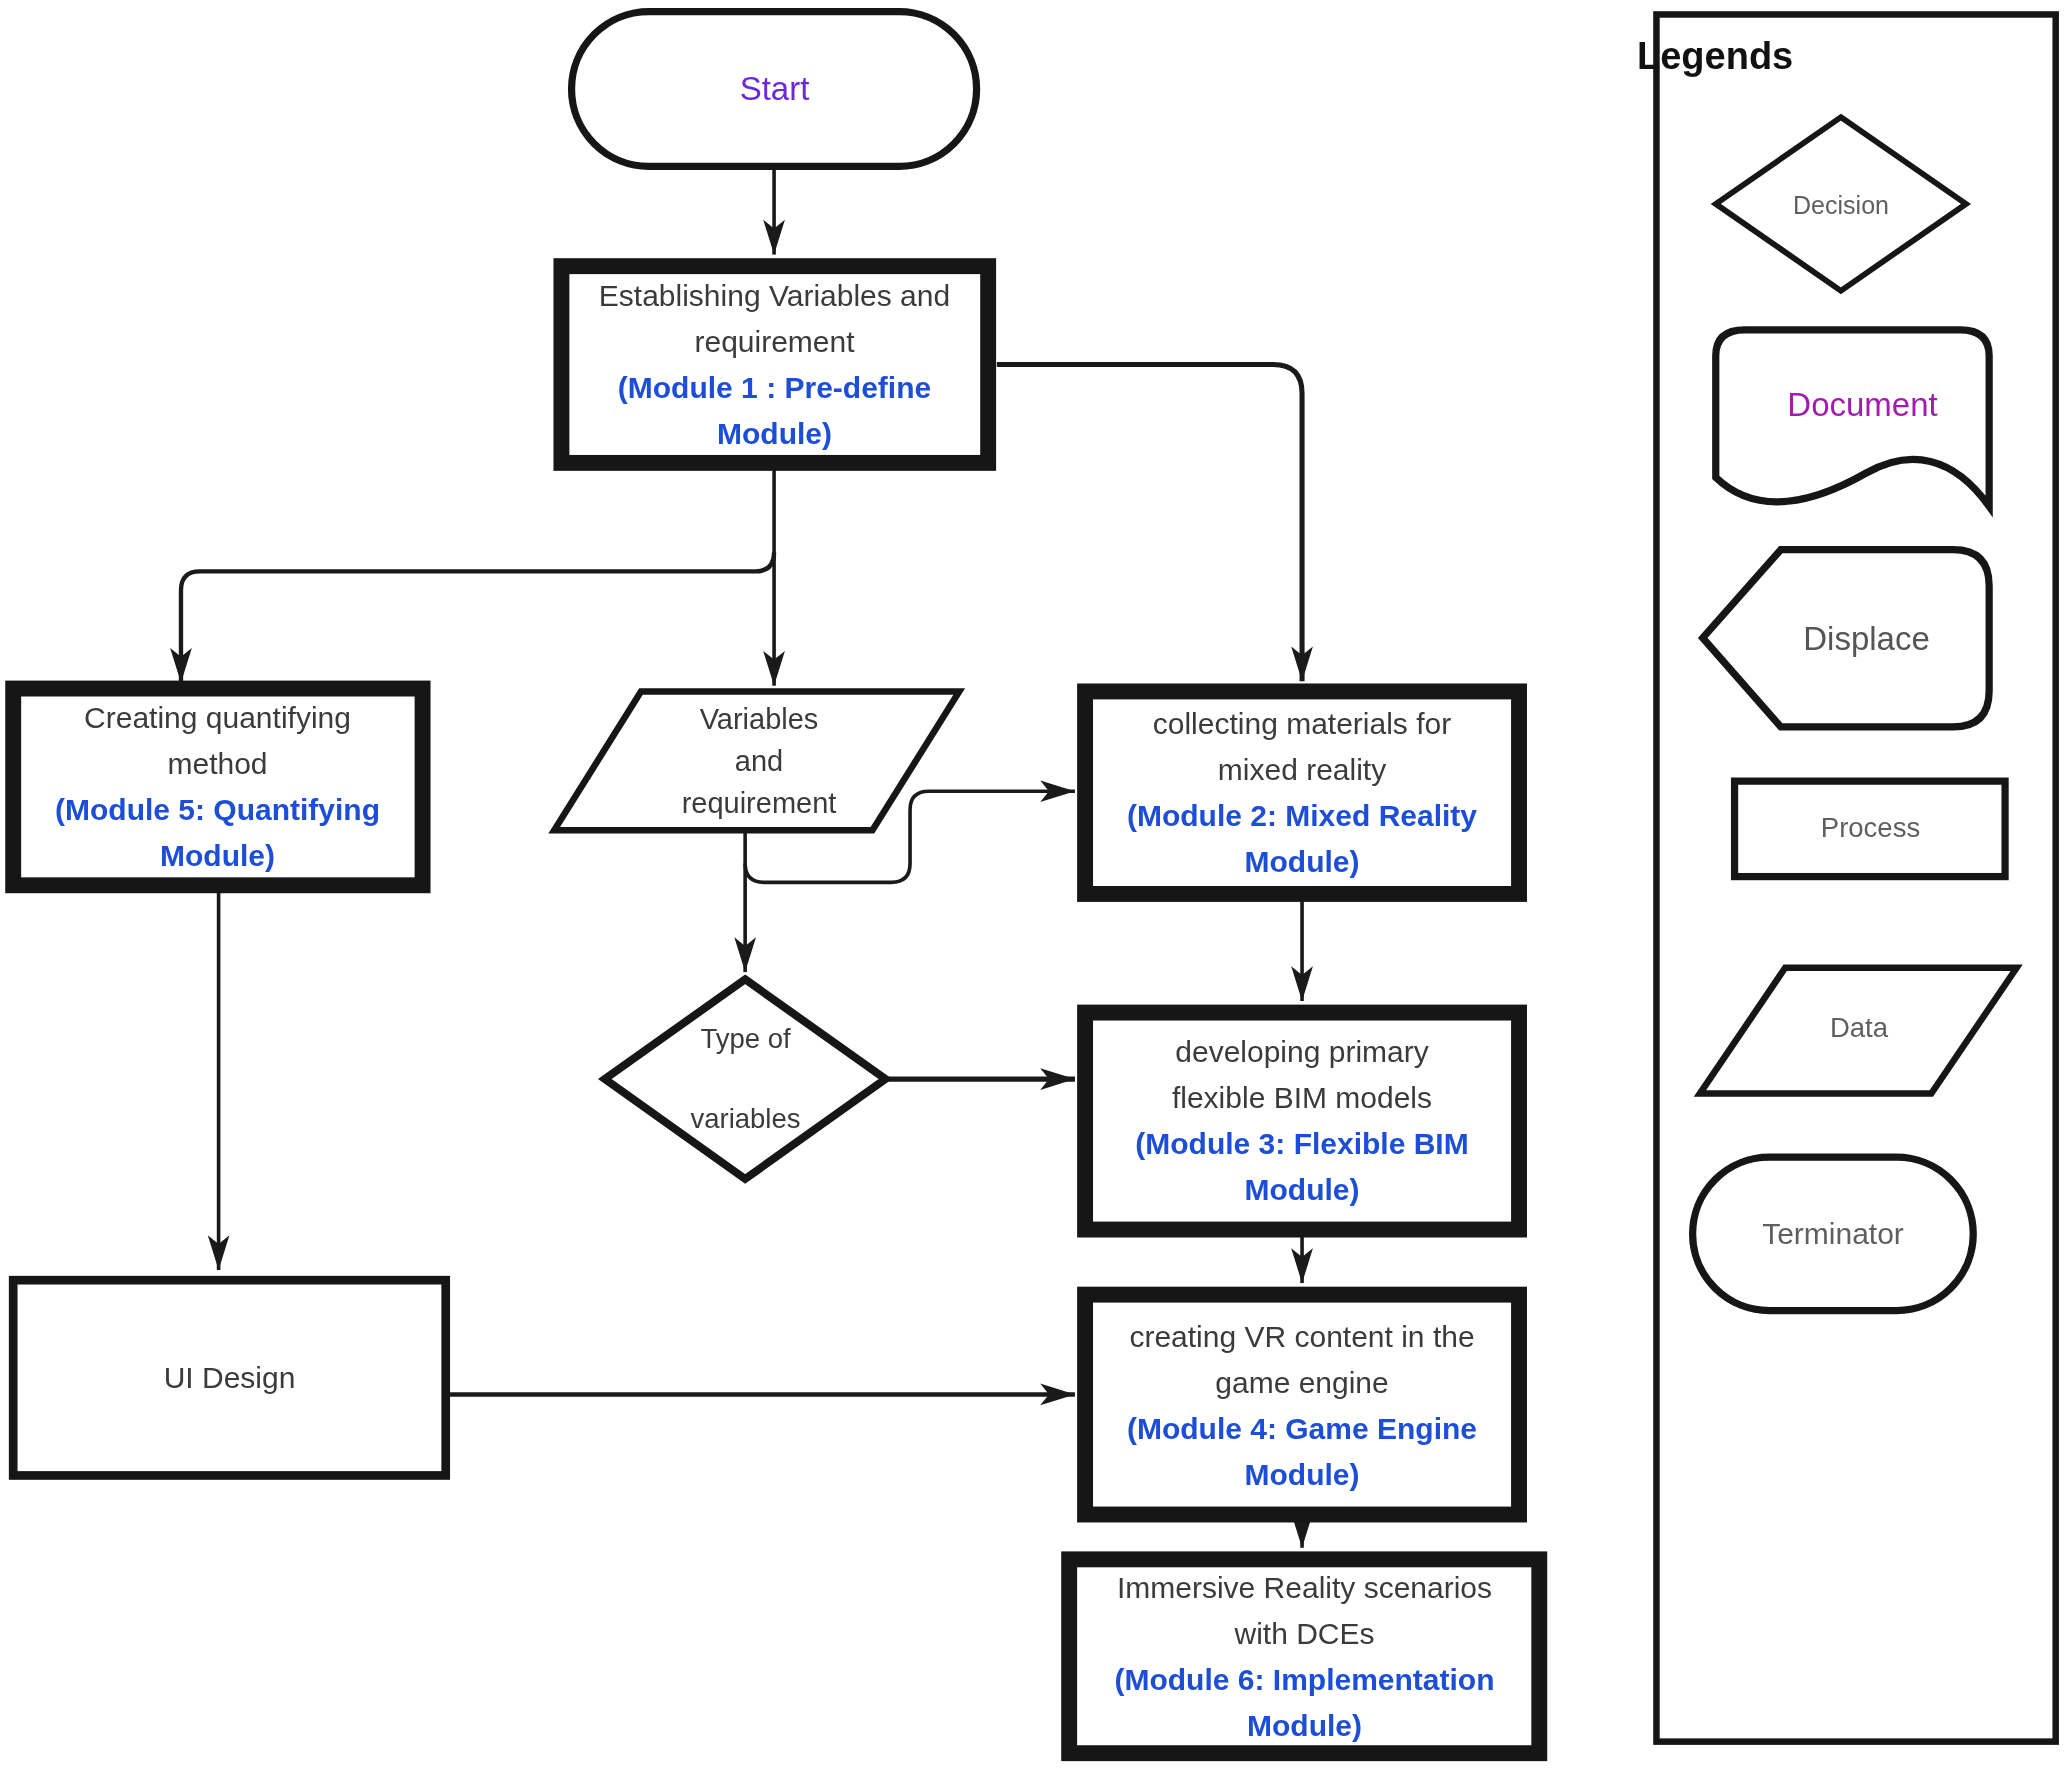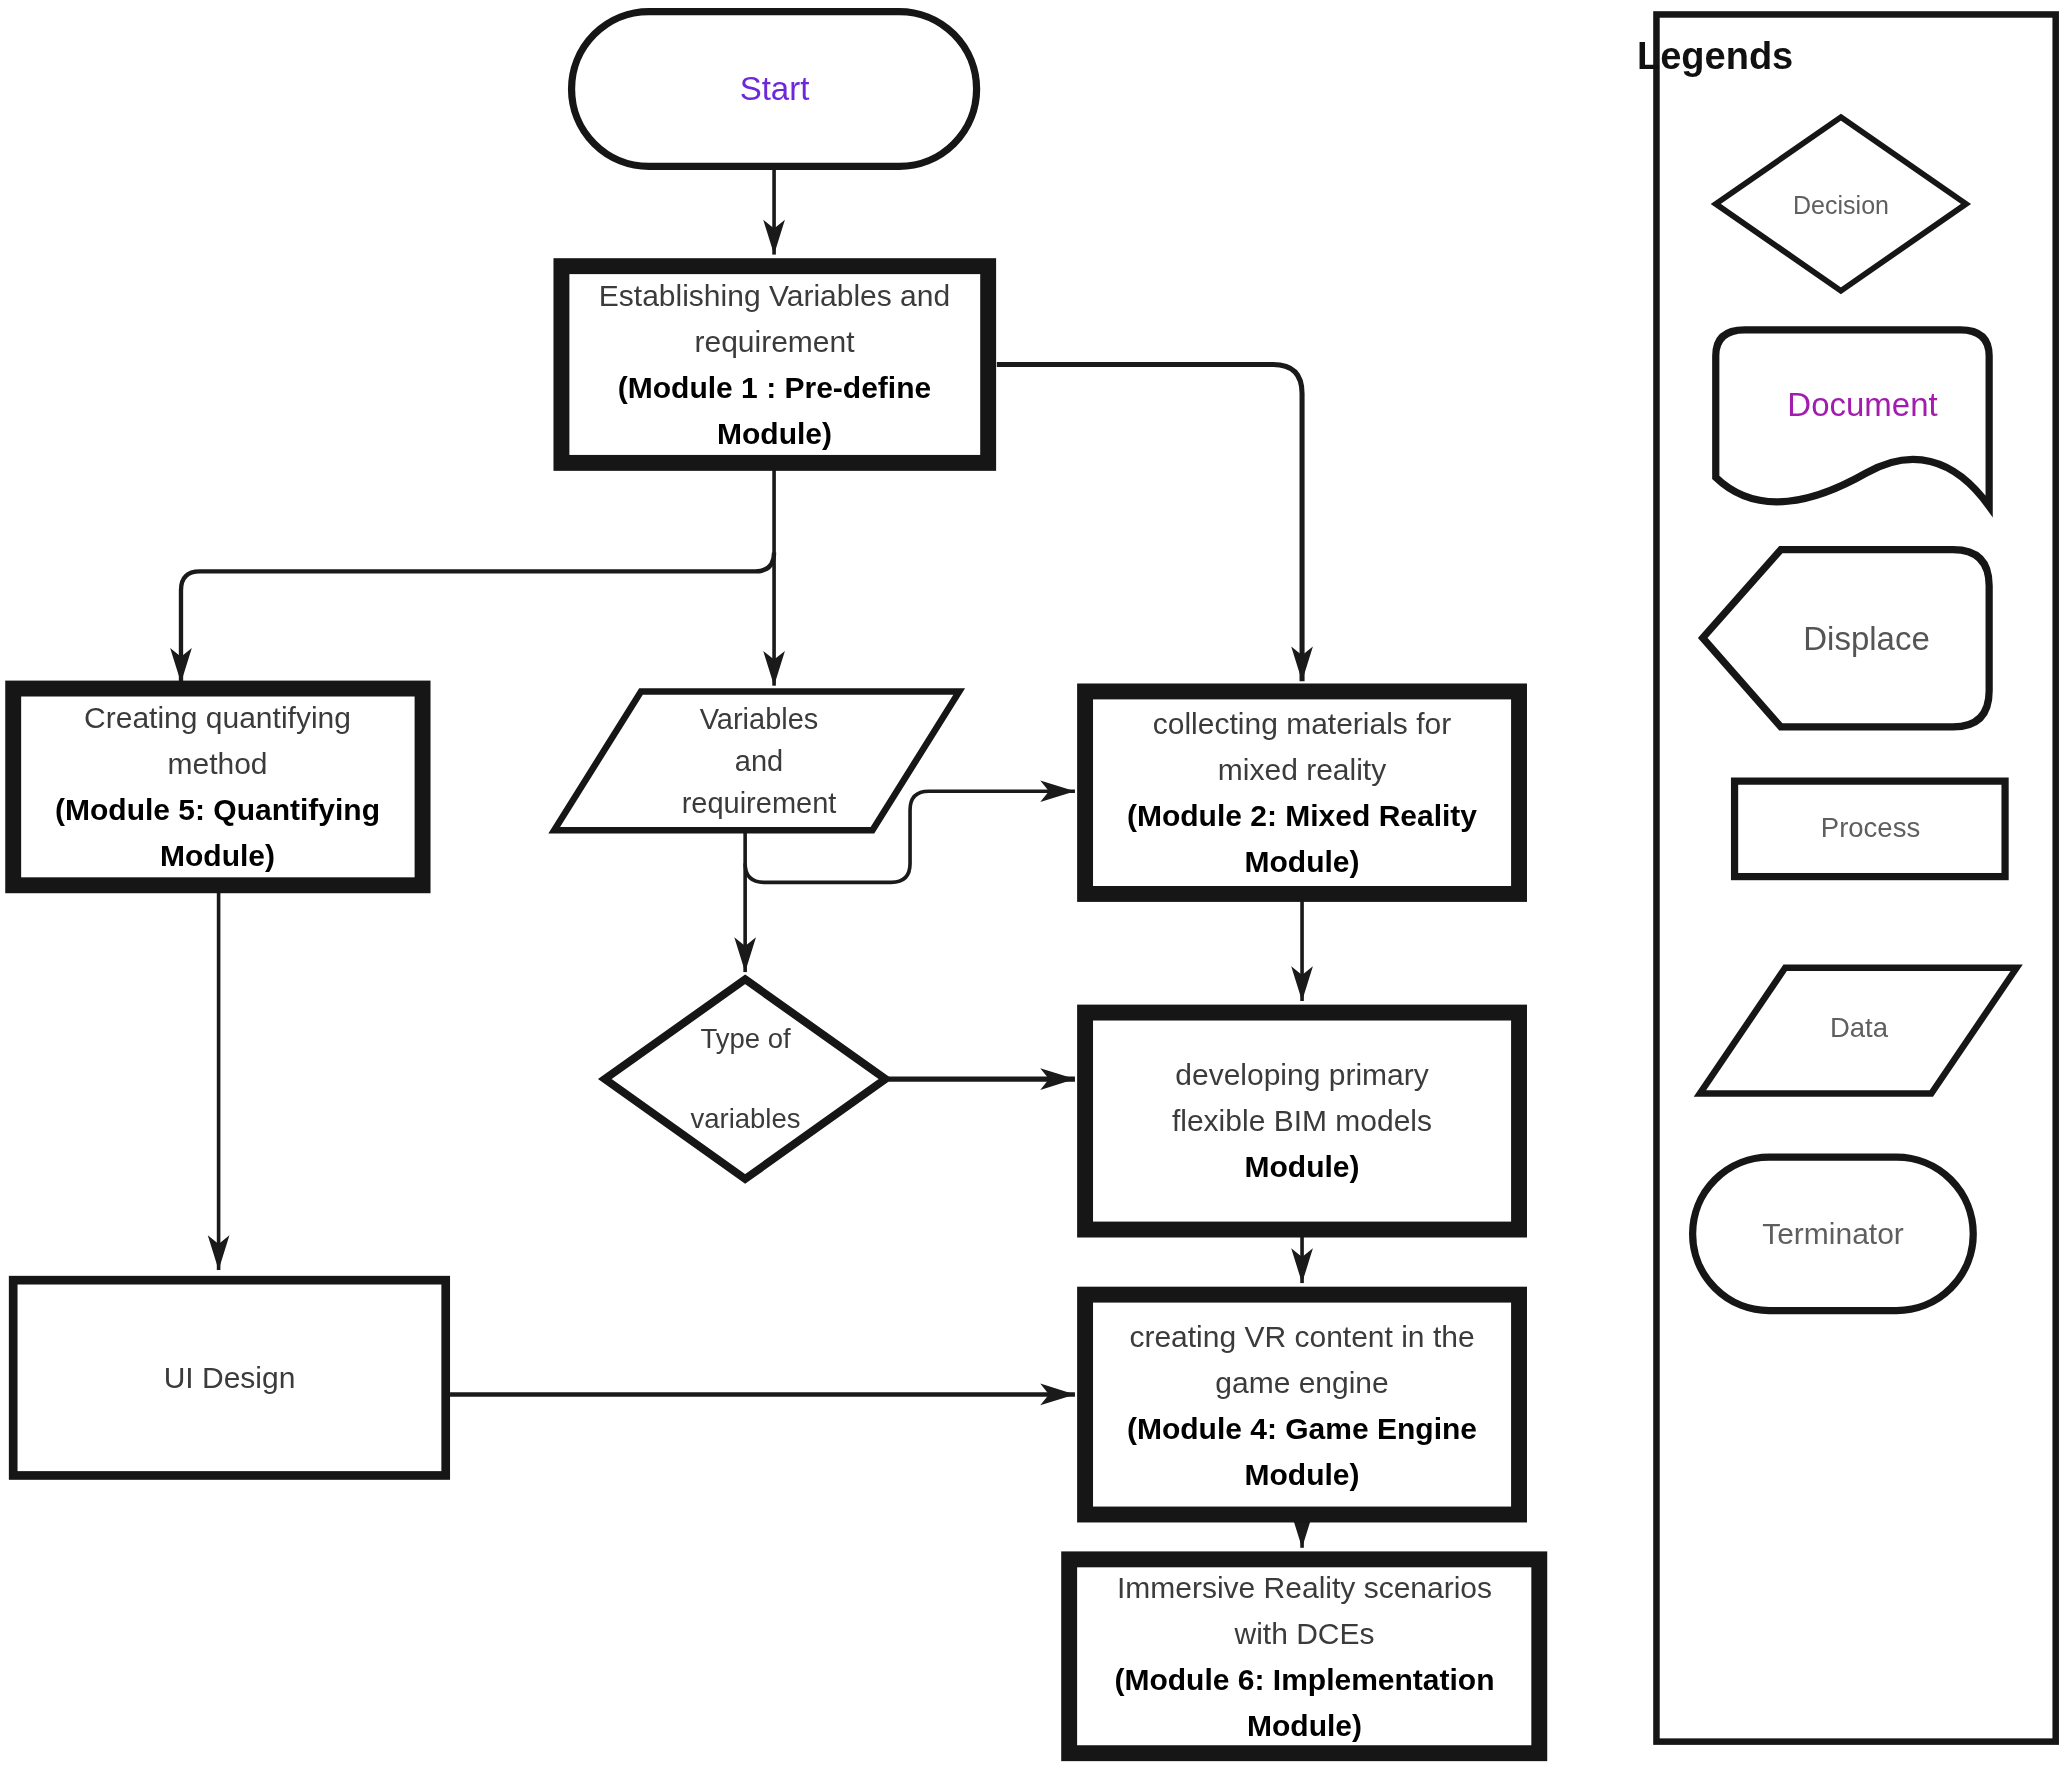--- a/index.html
+++ b/index.html
@@ -15,21 +15,21 @@
   .label{
     position:absolute;
     display:flex;
     flex-direction:column;
     align-items:center;
     justify-content:center;
     text-align:center;
     color:#3d3d3d;
   }
   .module-label{font-size:30px;line-height:46px;color:#3b3b3b;}
-  .module-label .bold{font-weight:bold;color:#000000;}
+  .module-label .bold{font-weight:bold;color:#1d4ed8;}
   .start-label{font-size:33px;color:#6d28d9;}
   .para-label{font-size:29px;line-height:42px;color:#3b3b3b;}
   .diamond-label{font-size:27.5px;line-height:38px;color:#3b3b3b;gap:42px;}
   .ui-label{font-size:30px;color:#3b3b3b;text-align:center;}
   .legend-title{
     position:absolute;
     font-size:38px;
     font-weight:bold;
     color:#111111;
   }
@@ -125,20 +125,21 @@
   </div>
 
   <div class="label diamond-label" style="left:637px;top:1014px;width:217px;height:130px;">
     <div>Type of</div>
     <div>variables</div>
   </div>
 
   <div class="label module-label" style="left:1096px;top:1024px;width:412px;height:194px;">
     <div>developing primary</div>
     <div>flexible BIM models</div>
+    <div class="bold">(Module 3: Flexible BIM</div>
     <div class="bold">Module)</div>
   </div>
 
   <div class="label ui-label" style="left:22px;top:1289px;width:415px;height:178px;">
     <div>UI Design</div>
   </div>
 
   <div class="label module-label" style="left:1096px;top:1307px;width:412px;height:197px;">
     <div>creating VR content in the</div>
     <div>game engine</div>

